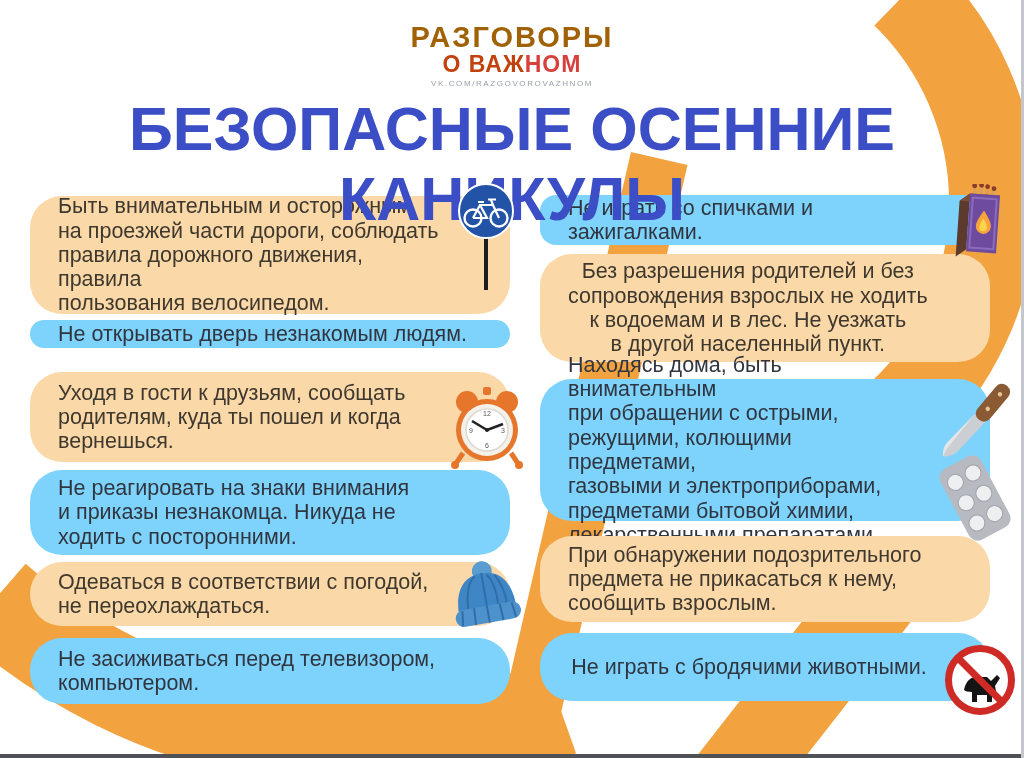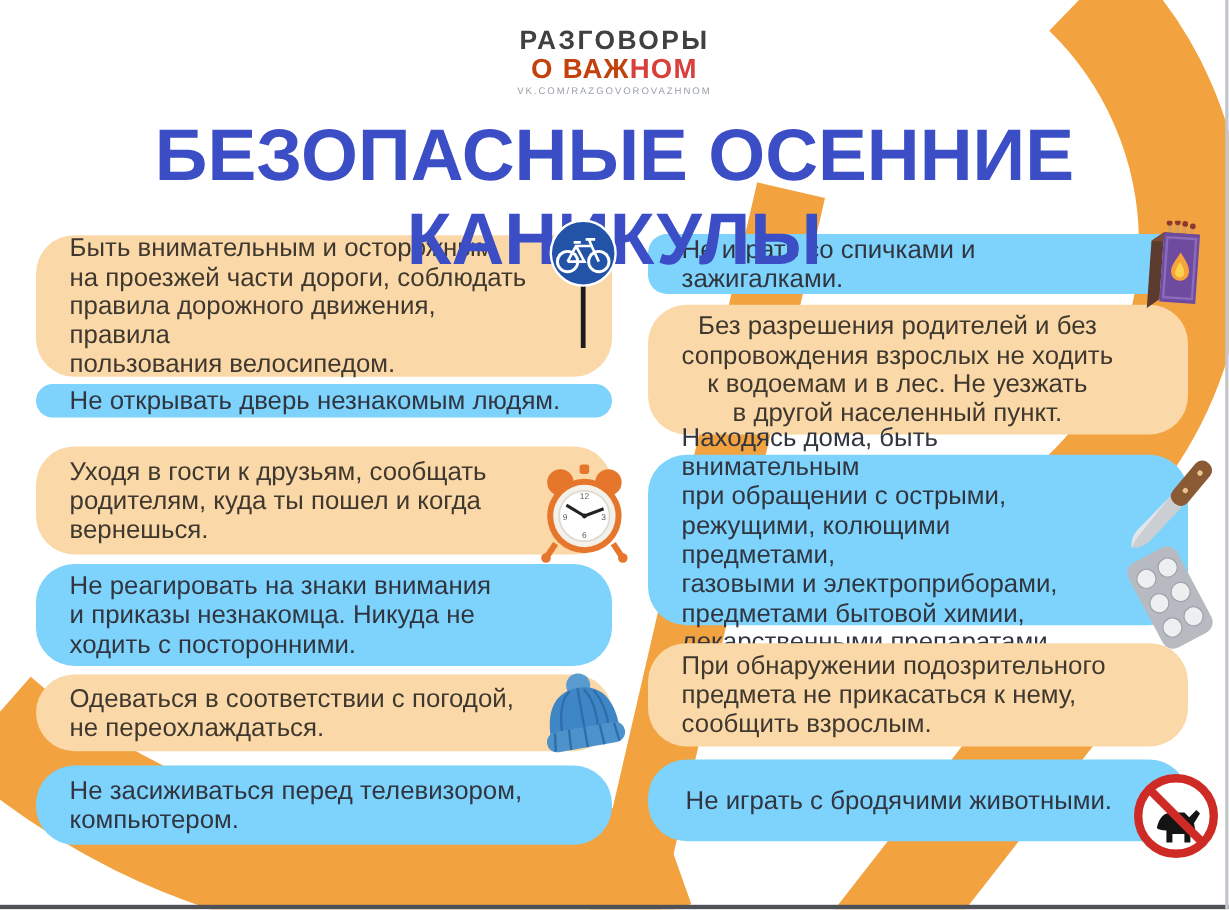--- a/index.html
+++ b/index.html
@@ -5,21 +5,21 @@
   html,body{margin:0;padding:0;background:#ffffff;}
   #poster{
     position:relative;width:1024px;height:758px;overflow:hidden;
     background:#ffffff;
     font-family:"Liberation Sans","DejaVu Sans",sans-serif;
   }
   
   #swooshes{position:absolute;left:0;top:0;z-index:0;}
   
   .logo{position:absolute;top:22px;left:0;width:1024px;text-align:center;z-index:2;line-height:1.05;}
-  .logo-line1{font-weight:bold;font-size:22px;letter-spacing:2px;color:#404040;}
+  .logo-line1{font-weight:bold;font-size:29px;letter-spacing:2px;color:#a16207;}
   .logo-line2{font-weight:bold;font-size:23px;letter-spacing:1px;}
   .logo-blue{color:#c2410c;}
   .logo-red{color:#D8403C;}
   .logo-url{font-size:8px;letter-spacing:1.6px;color:#9AA0A8;margin-top:3px;}
   
   .title{
     position:absolute;top:94px;left:0;width:1024px;text-align:center;z-index:2;
     font-size:61px;font-weight:bold;color:#3B4EC5;letter-spacing:0px;
   }
   

